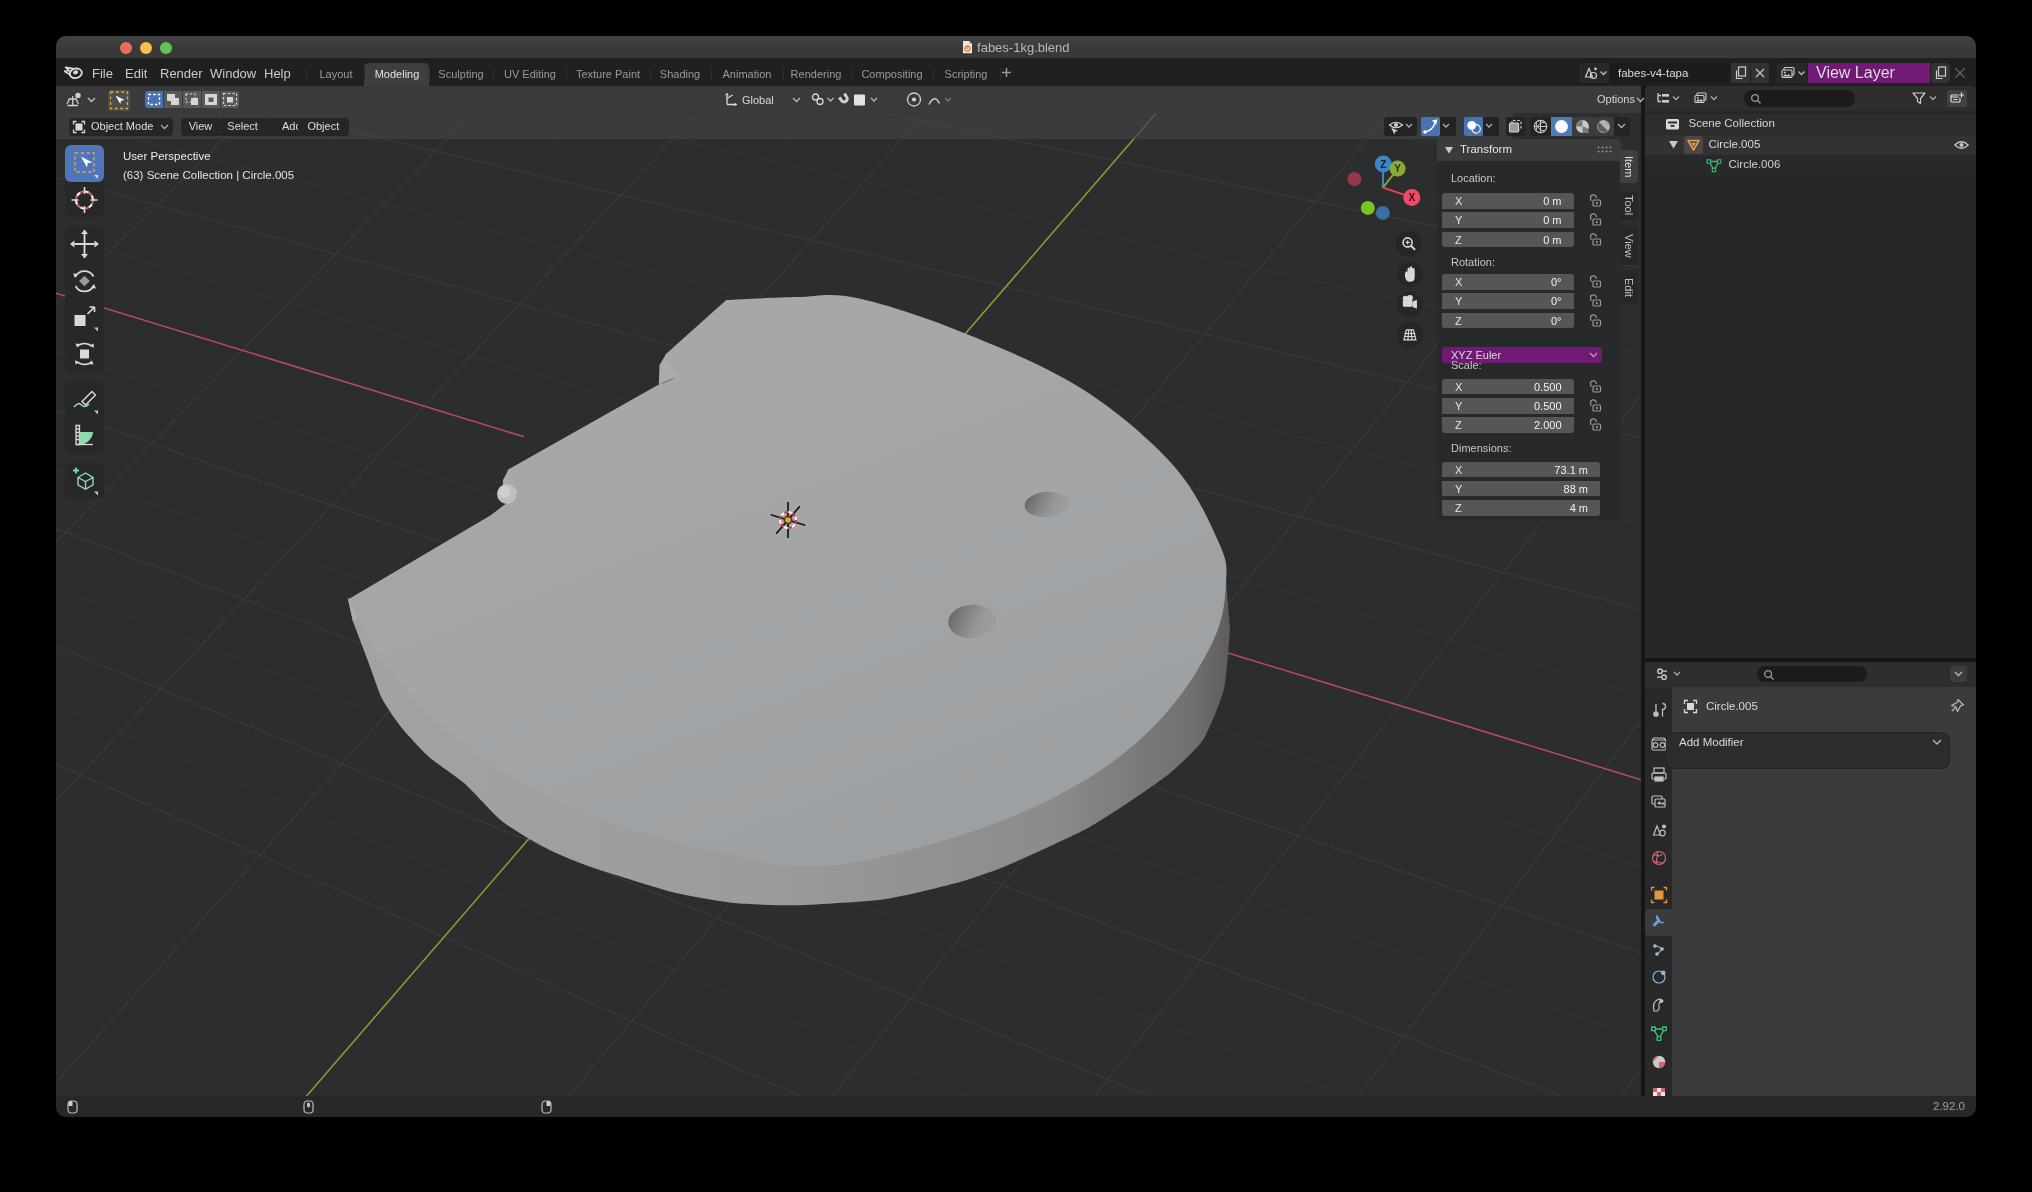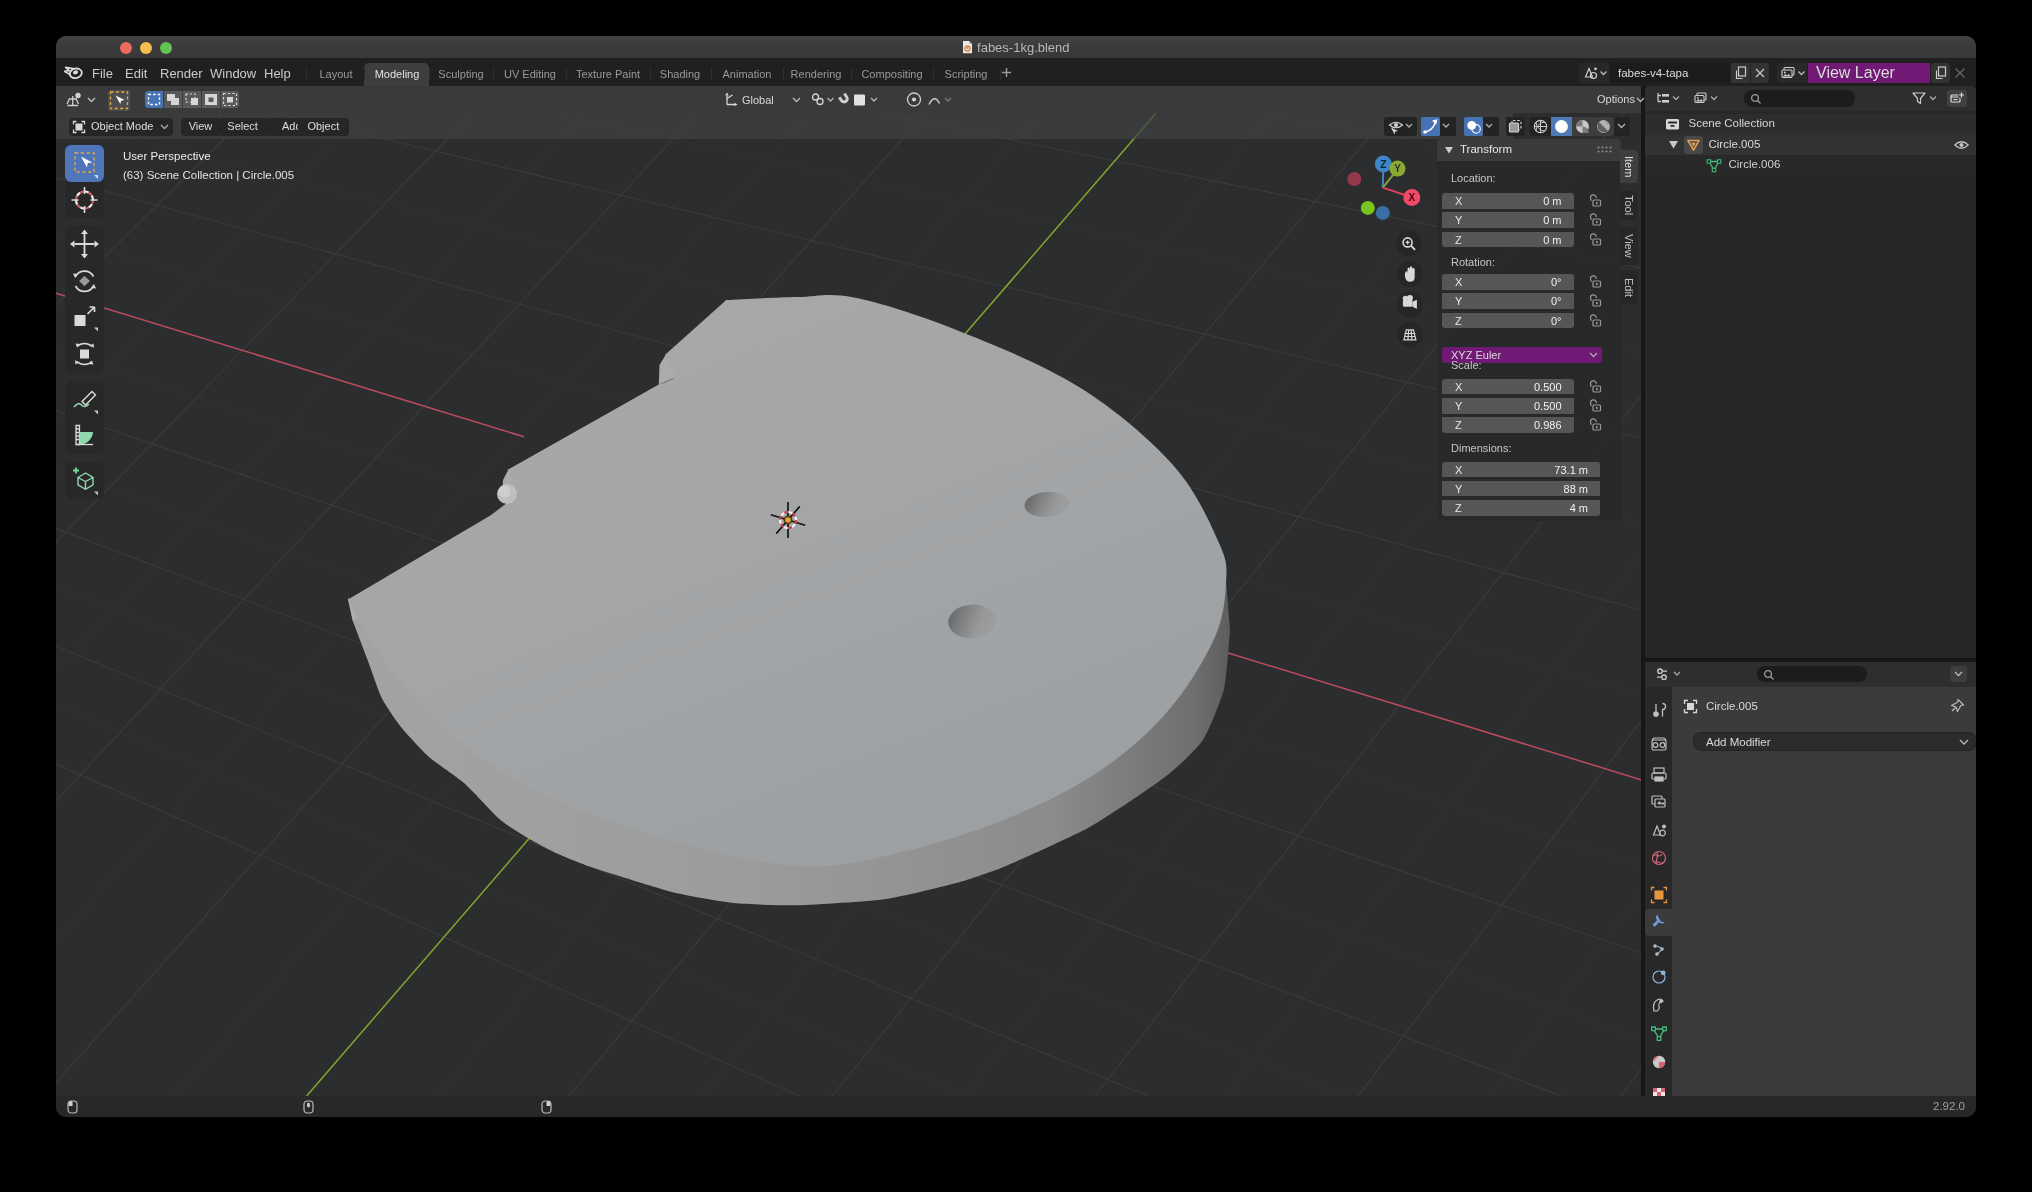--- a/index.html
+++ b/index.html
@@ -489,21 +489,21 @@
       <div class="nfield" style="left:5px;top:239.6px;width:131.5px;height:15.5px;border-radius:3px 3px 0 0">
         <span class="k">X</span>
         <span class="v">0.500</span>
       </div>
       <div class="nfield" style="left:5px;top:259px;width:131.5px;height:15.5px;">
         <span class="k">Y</span>
         <span class="v">0.500</span>
       </div>
       <div class="nfield" style="left:5px;top:278.4px;width:131.5px;height:15.5px;border-radius:0 0 3px 3px">
         <span class="k">Z</span>
-        <span class="v">0.986</span>
+        <span class="v">2.000</span>
       </div>
       <svg class="abs" style="left:152px;top:240.6px" width="14" height="13" viewBox="0 0 14 13">
         <rect x="4" y="6" width="7.5" height="6" rx="1" fill="none" stroke="#9a9a9a" stroke-width="1.2"></rect>
         <path d="M2.2 6.8 L1.6 4.4 a2.9 2.9 0 0 1 5.6 -1.5 l.3 1.1" fill="none" stroke="#9a9a9a" stroke-width="1.2"></path>
         <rect x="7" y="8" width="1.6" height="2.2" fill="#9a9a9a"></rect>
       </svg>
       <svg class="abs" style="left:152px;top:260px" width="14" height="13" viewBox="0 0 14 13">
         <rect x="4" y="6" width="7.5" height="6" rx="1" fill="none" stroke="#9a9a9a" stroke-width="1.2"></rect>
         <path d="M2.2 6.8 L1.6 4.4 a2.9 2.9 0 0 1 5.6 -1.5 l.3 1.1" fill="none" stroke="#9a9a9a" stroke-width="1.2"></path>
         <rect x="7" y="8" width="1.6" height="2.2" fill="#9a9a9a"></rect>
@@ -725,21 +725,21 @@
       </svg>
       <svg class="abs" style="left:38px;top:36.7px" width="15" height="15" viewBox="0 0 15 15">
         <rect x="4" y="4" width="7" height="7" fill="#d9d9d9"></rect>
         <path d="M1.5 5v-3.5h3.5M10 1.5h3.5V5M13.5 10v3.5H10M5 13.5H1.5V10" fill="none" stroke="#d9d9d9" stroke-width="1.3"></path>
       </svg>
       <span class="abs" style="left:61px;top:38px;font-size:11.5px;color:#d8d8d8">Circle.005</span>
       <svg class="abs" style="left:305px;top:36px" width="15" height="15" viewBox="0 0 15 15">
         <path d="M8 1.5l5.5 5.5-2.5.5-.5.5 -3 5.5-1.5-4.5-4.5-1.5 5.5-3 .5-.5z" fill="none" stroke="#bbb" stroke-width="1.2" stroke-linejoin="round"></path>
         <path d="M2 13l3.5-3.5" stroke="#bbb" stroke-width="1.2"></path>
       </svg>
-      <div class="abs" style="left:48px;top:69.8px;width:284.3px;height:19px;background:#2c2c2c;border-radius:8px;border:1px solid #242424">
+      <div class="abs" style="left:21px;top:69.8px;width:284.3px;height:37px;background:#2c2c2c;border-radius:8px;border:1px solid #242424">
         <span style="position:absolute;left:12px;top:3px;font-size:11.5px;color:#dadada">Add Modifier</span>
         <svg style="position:absolute;right:7px;top:6px" width="10" height="8">
           <path d="M1 1l4 4 4-4" fill="none" stroke="#b5b5b5" stroke-width="1.4"></path>
         </svg>
       </div>
     </div>
     <div class="abs" style="left:0;top:1060px;width:1920px;height:21px;background:#282828">
       <svg class="abs" style="left:11px;top:4px" width="11" height="14" viewBox="0 0 11 14">
         <rect x="1" y="1" width="9" height="12" rx="3.2" fill="none" stroke="#b9b9b9" stroke-width="1.2"></rect>
         <path d="M1.6 2.2 a3 3 0 0 1 3.9 -.8 v4.6 H1.6z" fill="#cfcfcf"></path>

